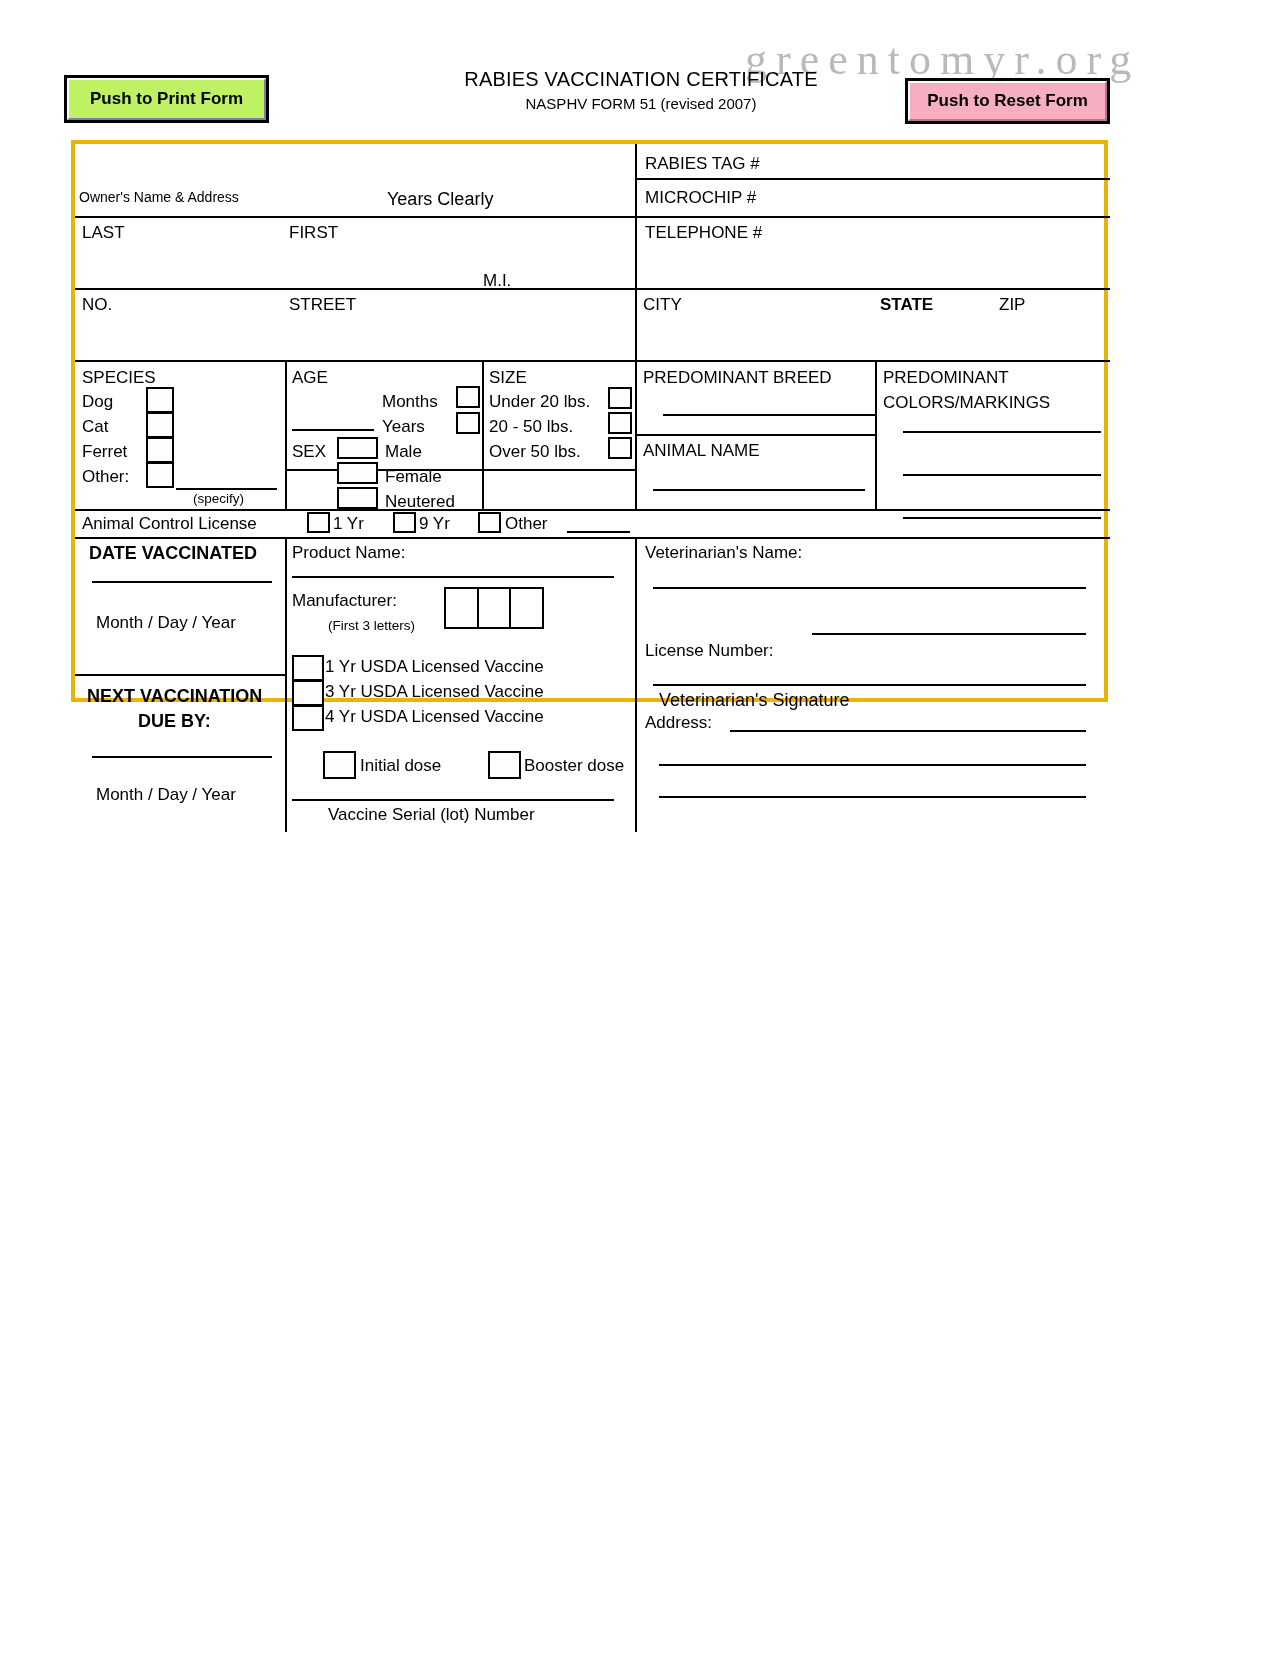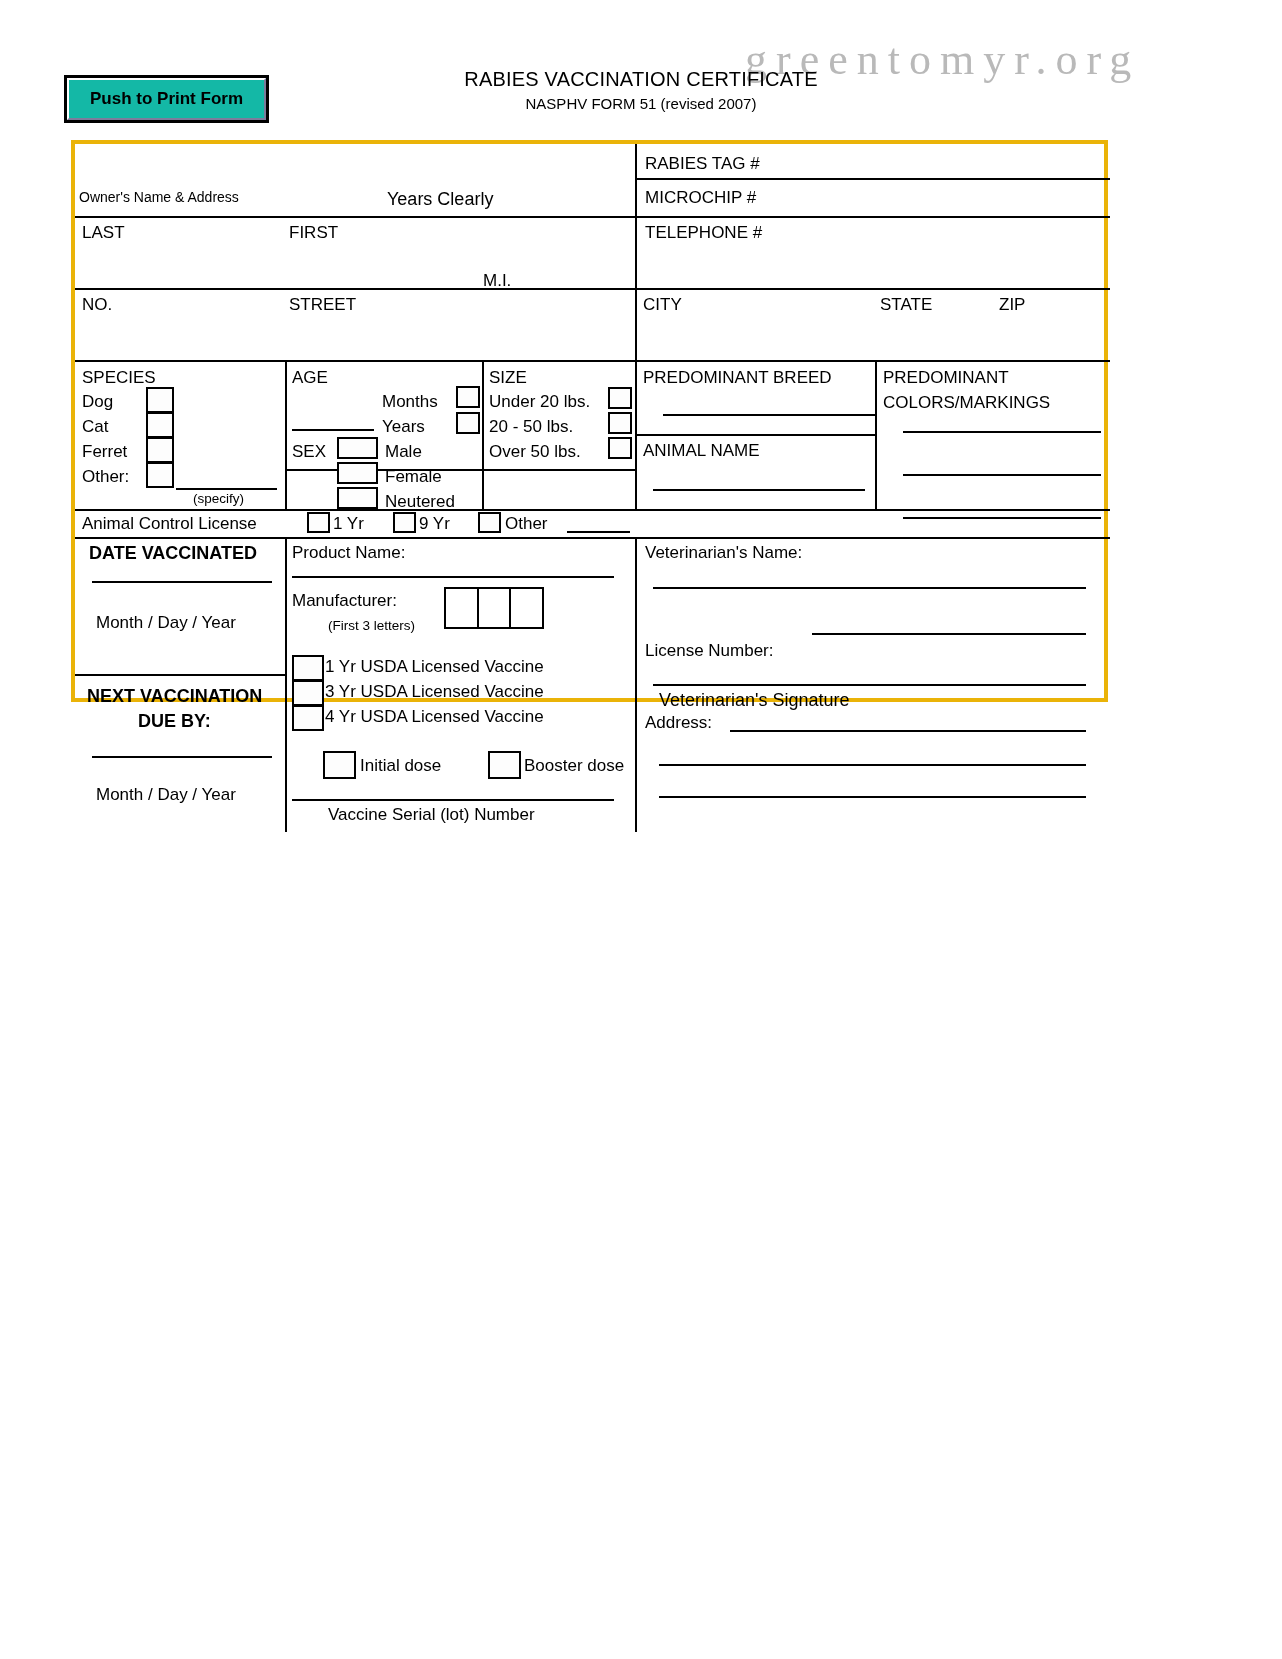--- a/index.html
+++ b/index.html
@@ -35,21 +35,21 @@
     cursor: pointer;
   }
   .btn-inner {
     width: 100%; height: 100%;
     display: flex; align-items: center; justify-content: center;
     border-top: 2px solid #ffffff;
     border-left: 2px solid #ffffff;
     border-right: 2px solid #7c7c9c;
     border-bottom: 2px solid #7c7c9c;
   }
-  #print-btn { left: 64px; top: 75px; width: 205px; height: 48px; background: #14b8a6; }
+  #print-btn { left: 64px; top: 75px; width: 205px; height: 48px; background: #bef264; }
   #reset-btn { left: 905px; top: 78px; width: 205px; height: 46px; background: #f7aec0; }
   #reset-btn .btn-inner { border-right-color:#b07c8c; border-bottom-color:#b07c8c; }
 
   
   .title {
     position: absolute; left: 0; right: 0; top: 68px;
     text-align: center; font-size: 20px; letter-spacing: .2px;
   }
   .subtitle {
     position: absolute; left: 0; right: 0; top: 95px;
@@ -87,20 +87,25 @@
 </head>
 <body>
 
 <div class="page">
 
   <div class="watermark">greentomyr.org</div>
 
   <div class="btn" id="print-btn">
     <div class="btn-inner">
         <span>Push to Print Form</span>
+      </div>
+  </div>
+  <div class="btn" id="reset-btn">
+    <div class="btn-inner">
+        <span>Push to Reset Form</span>
       </div>
   </div>
 
   <div class="title">RABIES VACCINATION CERTIFICATE</div>
   <div class="subtitle">NASPHV FORM 51 (revised 2007)</div>
 
   <div class="lbl" style="left:79px; top:190px; font-size:14px;">Owner's Name &amp; Address</div>
   <div class="lbl" style="left:387px; top:190px; font-size:18px;">Years Clearly</div>
 
   <div class="form">
@@ -127,21 +132,21 @@
     <div class="lbl" style="left:570px; top:45px;">MICROCHIP #</div>
     <div class="lbl" style="left:570px; top:80px;">TELEPHONE #</div>
 
     <div class="lbl" style="left:7px;   top:80px;">LAST</div>
     <div class="lbl" style="left:214px; top:80px;">FIRST</div>
     <div class="lbl" style="left:408px; top:80px;margin-top:48px;">M.I.</div>
 
     <div class="lbl" style="left:7px;   top:152px;">NO.</div>
     <div class="lbl" style="left:214px; top:152px;">STREET</div>
     <div class="lbl" style="left:568px; top:152px;">CITY</div>
-    <div class="lbl" style="left:805px; top:152px;">STATE</div>
+    <div class="lbl" style="left:805px; top:152px;font-weight:bold;">STATE</div>
     <div class="lbl" style="left:924px; top:152px;">ZIP</div>
 
     <div class="lbl" style="left:7px;  top:225px;">SPECIES</div>
     <div class="lbl" style="left:7px;  top:249px;">Dog</div>
     <div class="lbl" style="left:7px;  top:274px;">Cat</div>
     <div class="lbl" style="left:7px;  top:299px;">Ferret</div>
     <div class="lbl" style="left:7px;  top:324px;">Other:</div>
     <div class="cb w" style="left:71px; top:243px;"></div>
     <div class="cb w" style="left:71px; top:268px;"></div>
     <div class="cb w" style="left:71px; top:293px;"></div>

